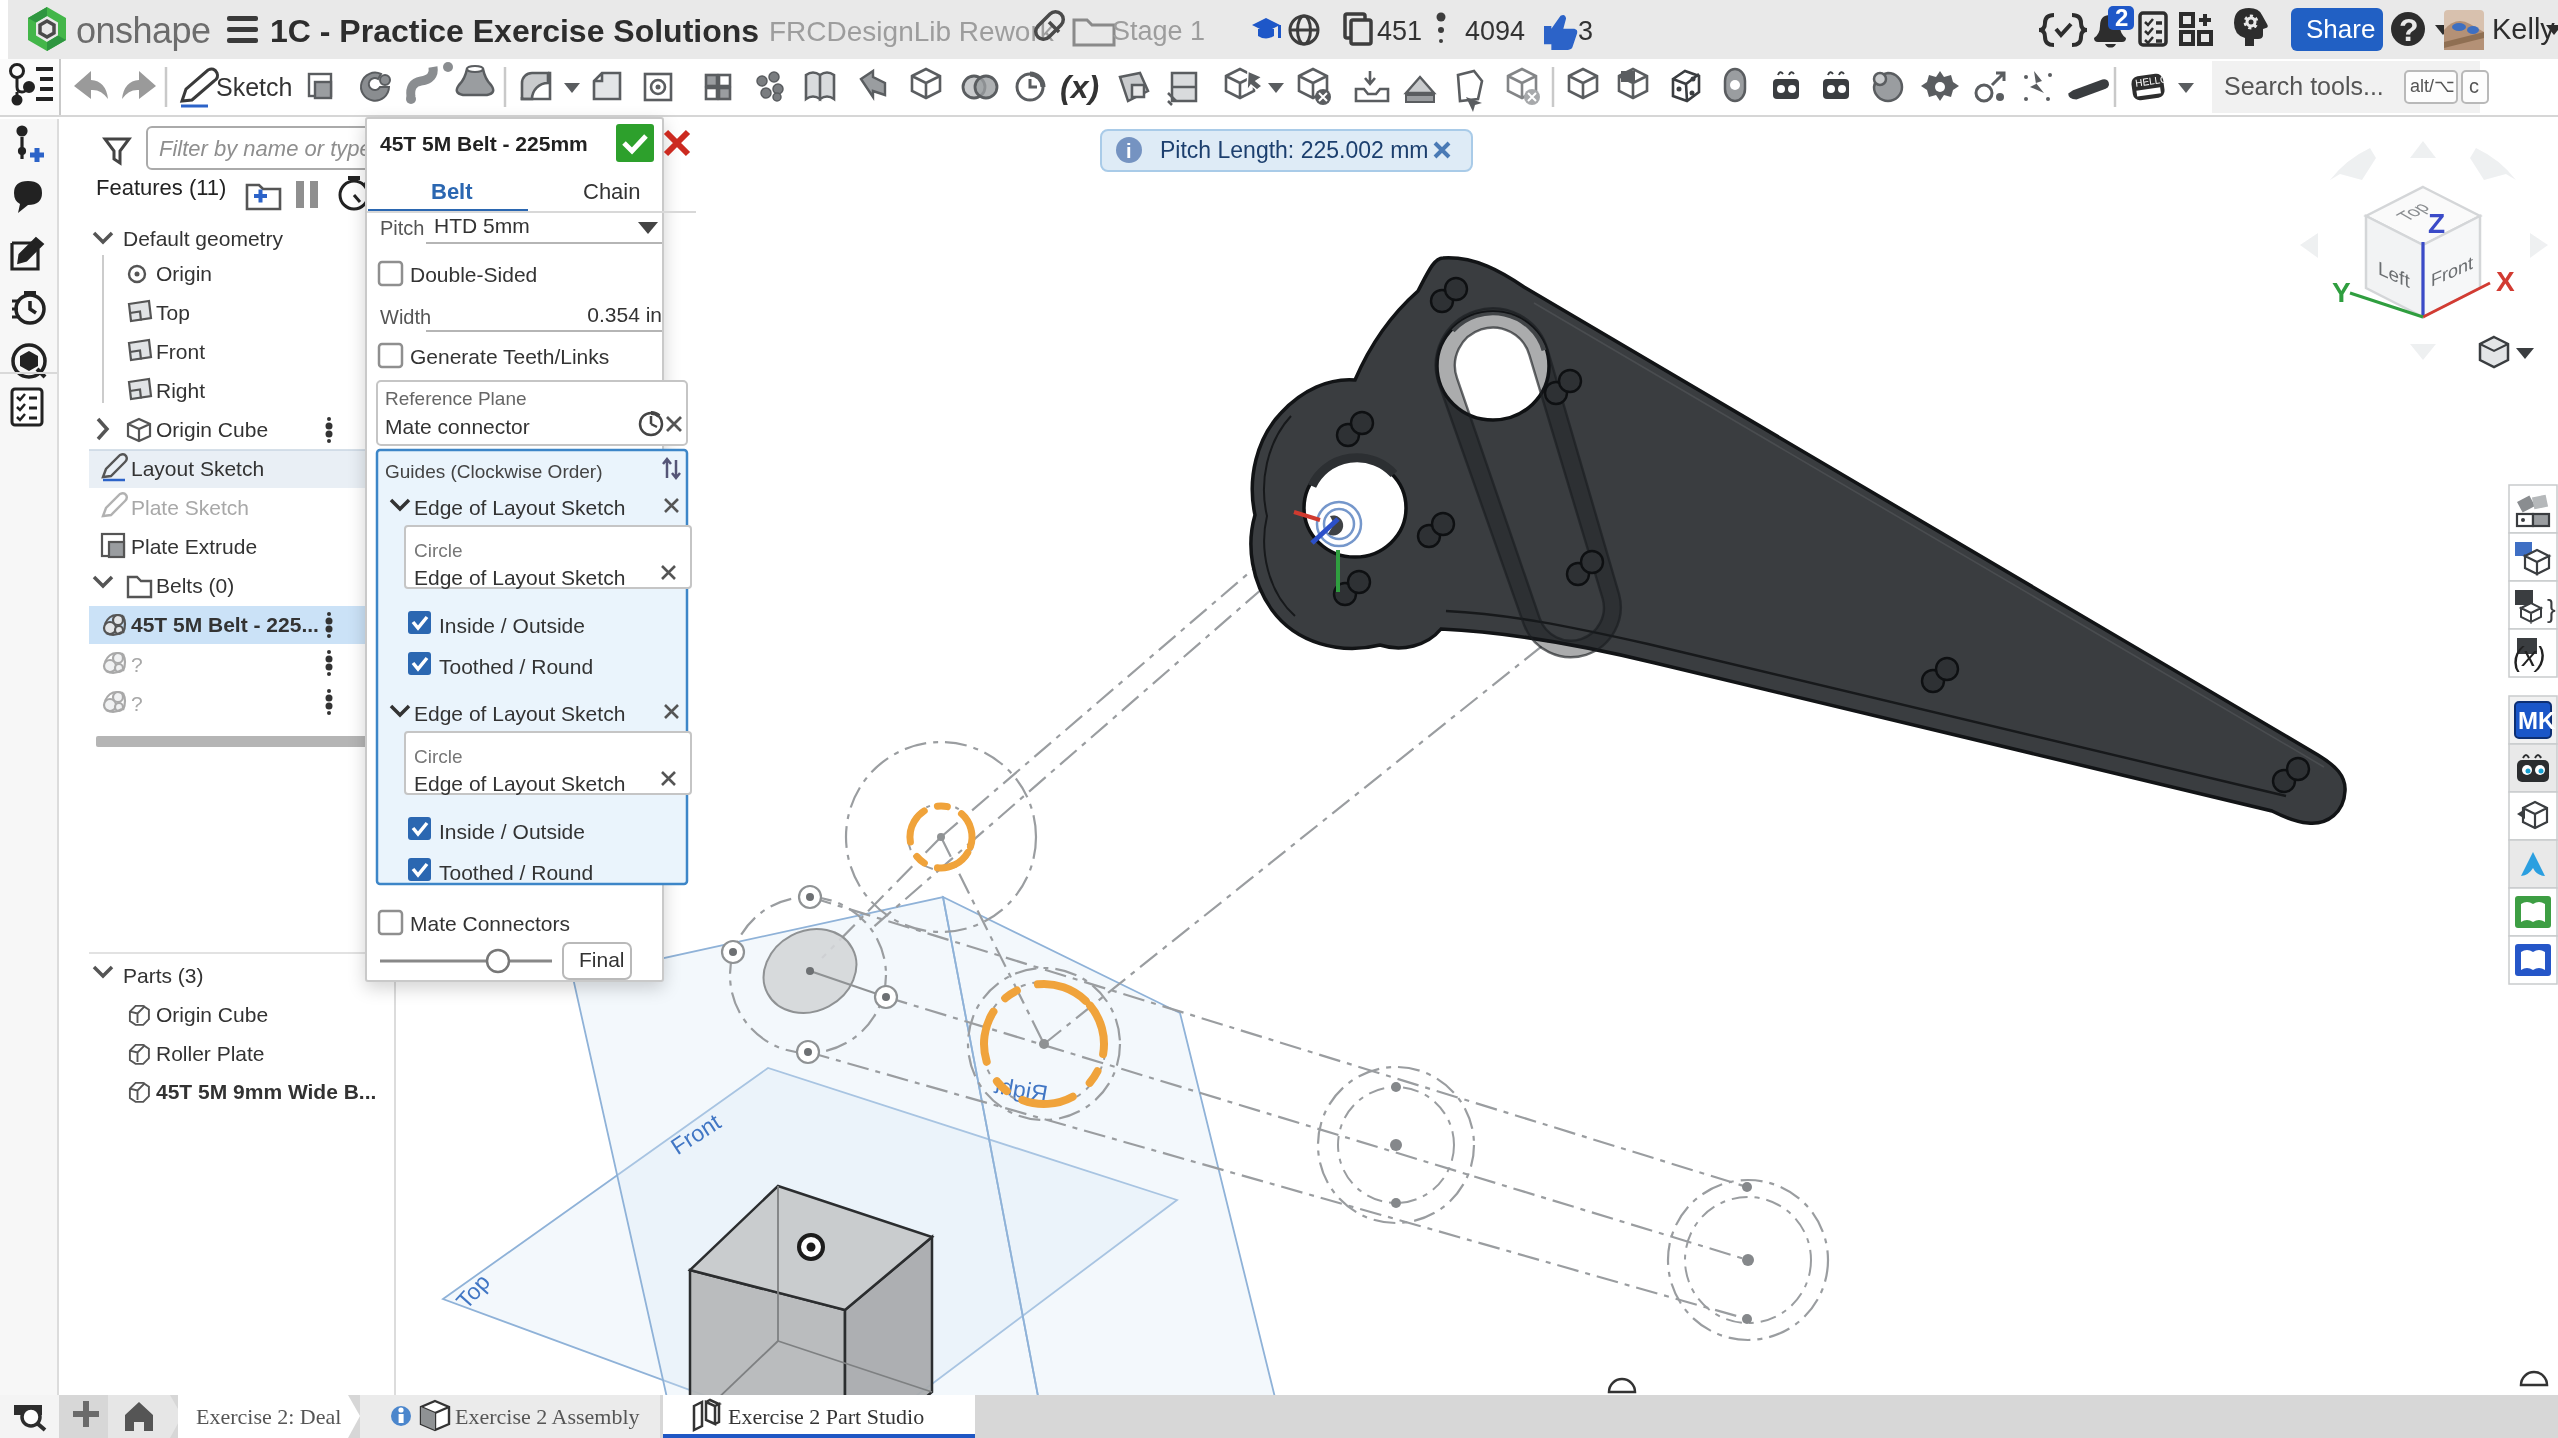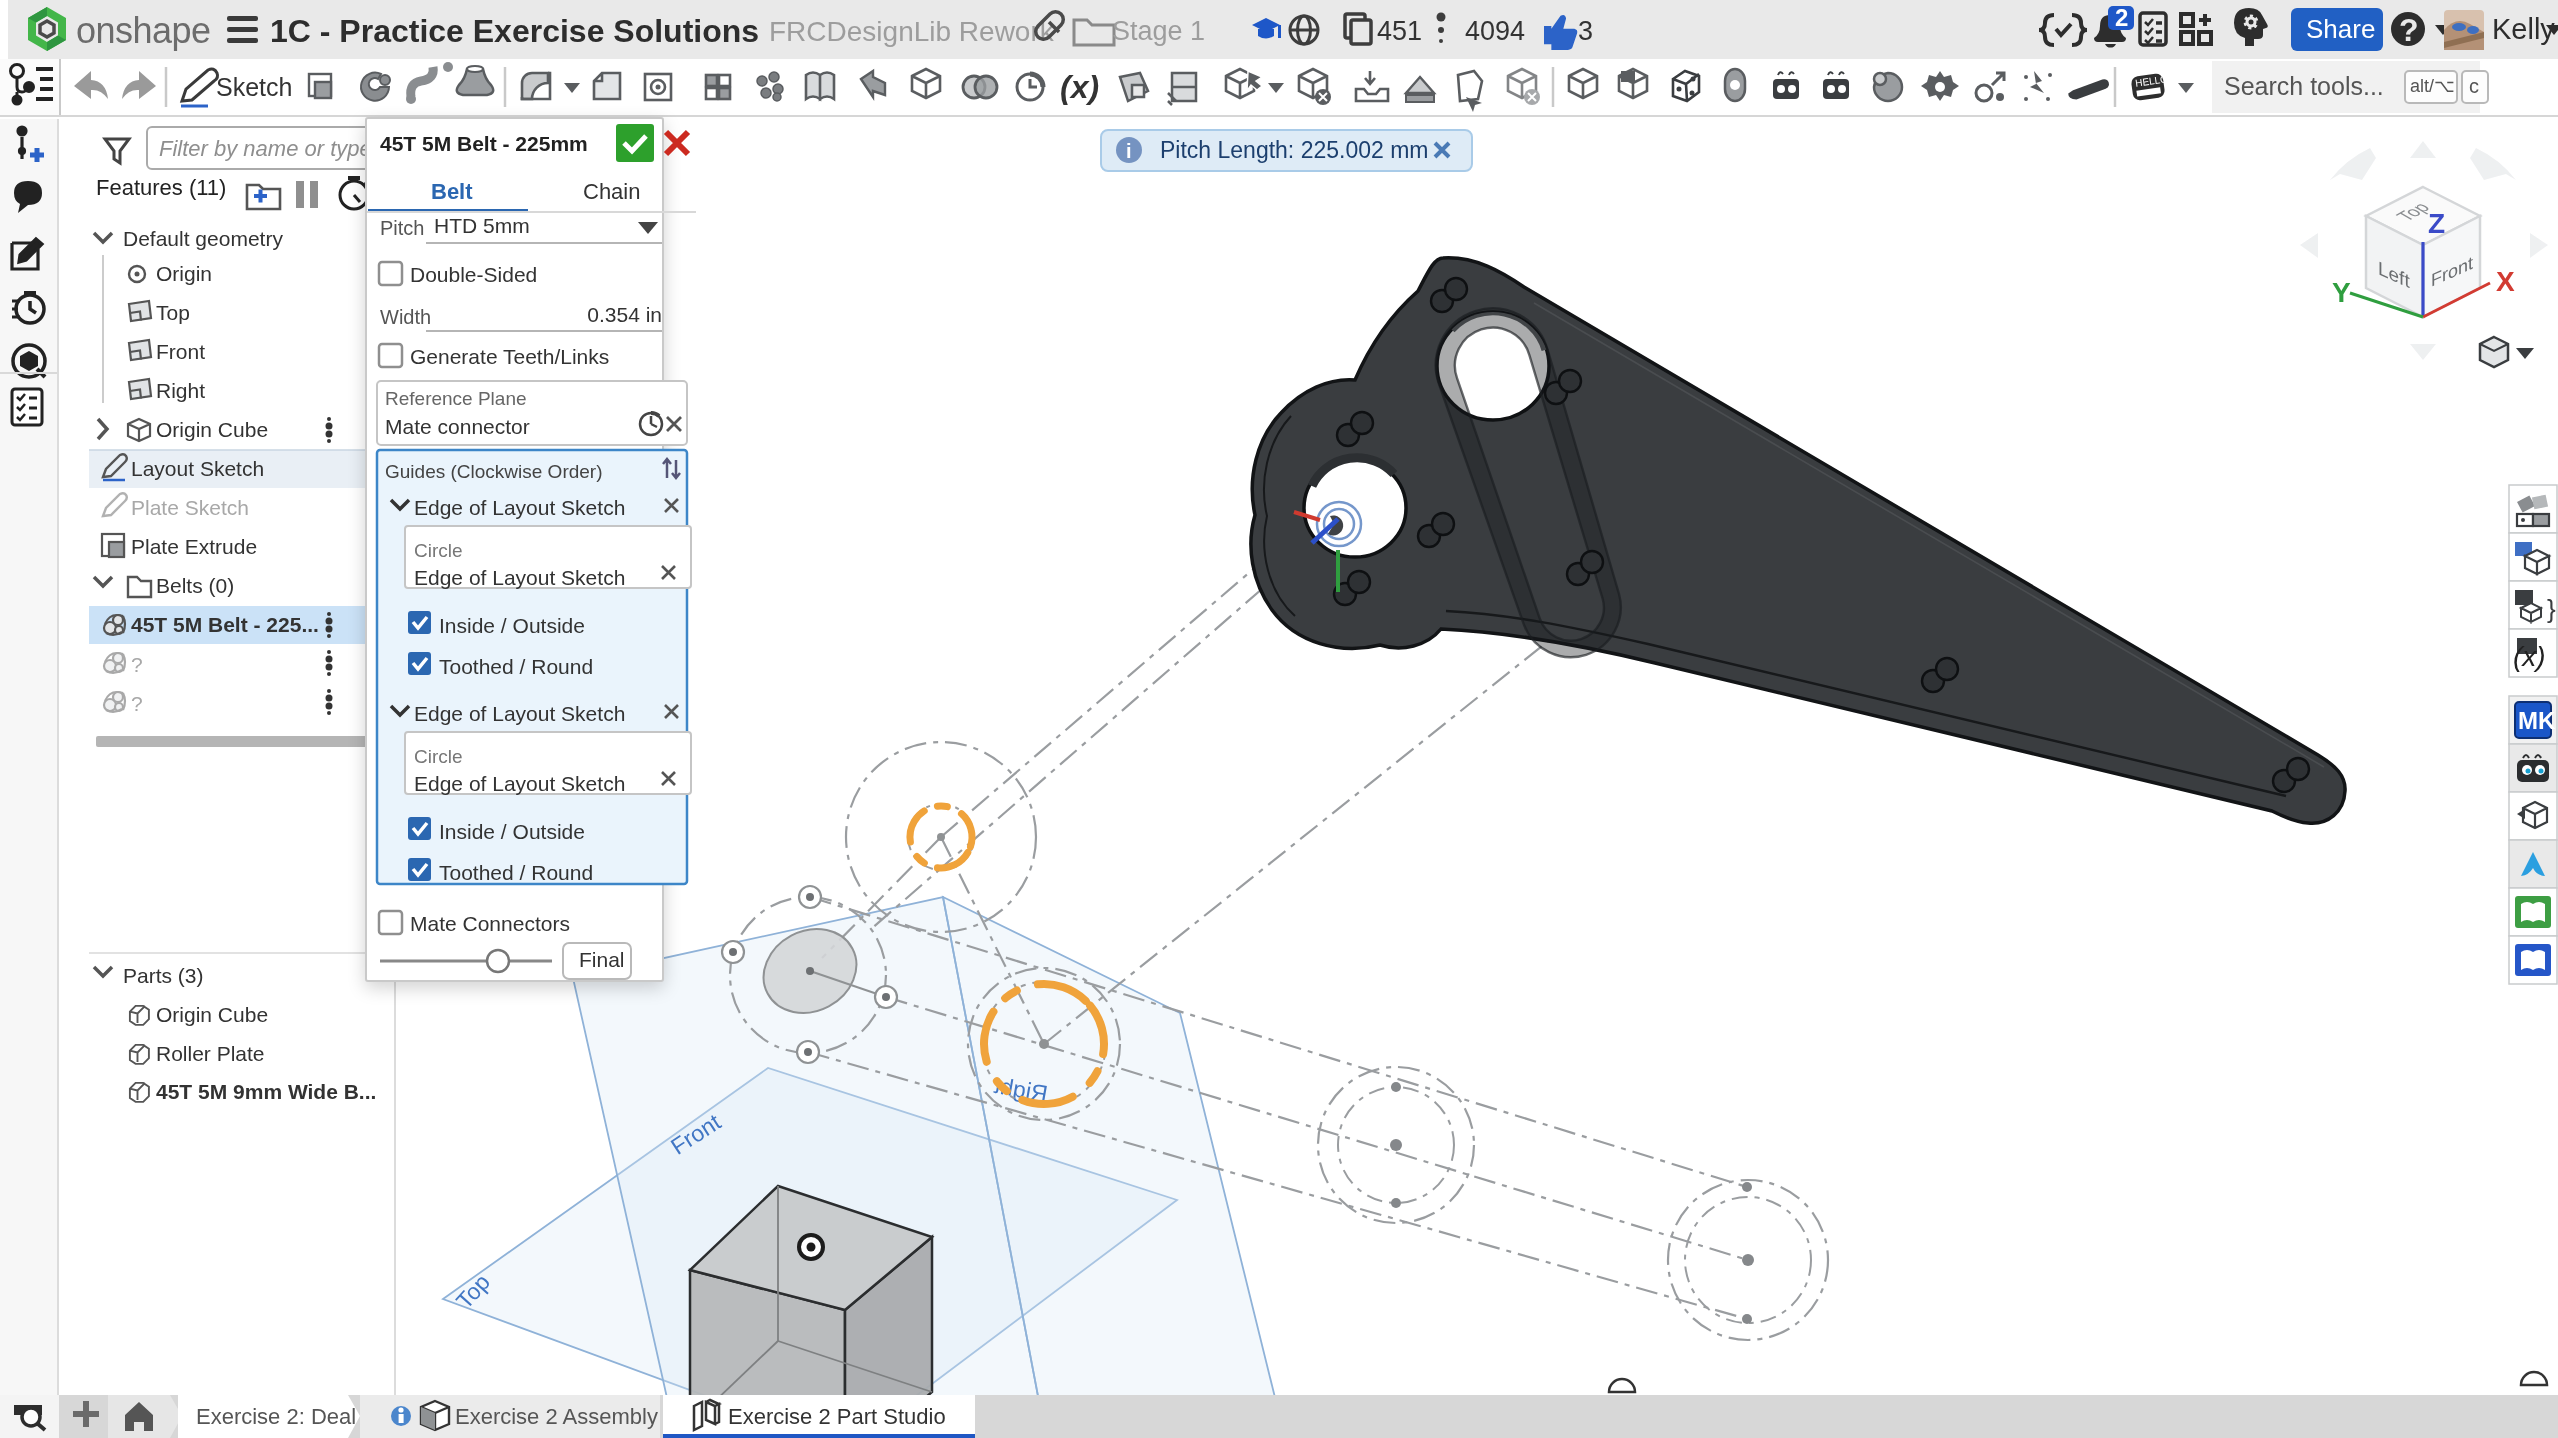--- a/index.html
+++ b/index.html
@@ -6,21 +6,21 @@
   html,body { width:2558px; height:1438px; overflow:hidden; background:#fff;
     font-family:"Liberation Sans", sans-serif; }
   .abs { position:absolute; }
   #viewport { left:0; top:0; width:2558px; height:1438px; z-index:1; }
   #header { left:8px; top:0; width:2558px; height:59px; background:#e9e9e9; z-index:10; }
   #toolbar { left:0; top:59px; width:2558px; height:58px; background:#fff; border-bottom:2px solid #d6d6d6; z-index:10; }
   #leftstrip { left:0; top:119px; width:59px; height:1276px; background:#f7f7f7; border-right:2px solid #dcdcdc; z-index:9; }
   #featpanel { left:61px; top:119px; width:307px; height:1276px; background:#fff; border-right:2px solid #dcdcdc; z-index:9;margin-left:28px; }
   #dialog { left:365px; top:117px; width:299px; height:865px; background:#fff; border:2px solid #c9c9c9; border-radius:3px; box-shadow:0 6px 18px rgba(0,0,0,0.18); z-index:12; }
   #banner { left:1100px; top:129px; width:373px; height:43px; background:#deebf6; border:2px solid #a9cbe8; border-radius:8px; z-index:11; }
-  #bottombar { left:0; top:1395px; width:2558px; height:43px; background:#d7d7d7; z-index:10; }
+  #bottombar { left:0; top:1395px; width:2558px; height:43px; background:#d7d7d7; z-index:10;font-family:Liberation Serif, serif; }
 </style>
 </head>
 <body>
 <svg id="viewport" class="abs" width="2558" height="1438" viewBox="0 0 2558 1438">
 <defs>
  <clipPath id="vpclip">
         <rect x="370" y="119" width="2188" height="1276"></rect>
       </clipPath>
  <clipPath id="tophole">
         <ellipse cx="1493" cy="366" rx="56" ry="54"></ellipse>

